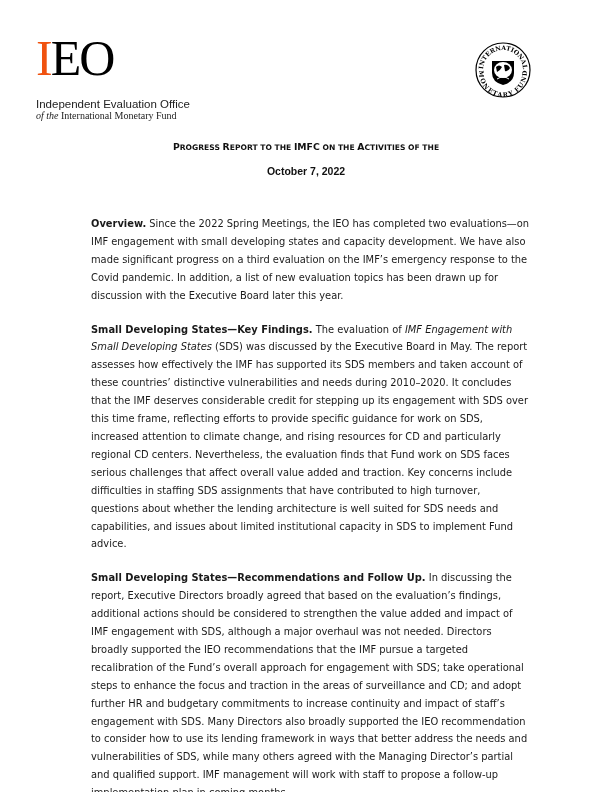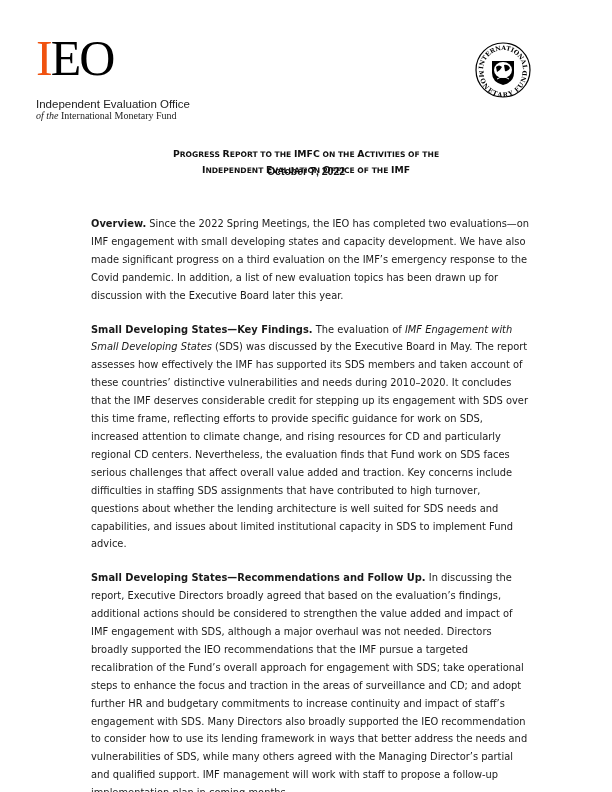--- a/index.html
+++ b/index.html
@@ -5,21 +5,21 @@
   html, body { margin:0; padding:0; background:#ffffff; }
   body { width:612px; height:792px; position:relative; overflow:hidden; color:#1a1a1a; }
   .logo-wrap { position:absolute; left:36px; top:30px; width:200px; }
   .logo-mark { font-family:"Liberation Serif","DejaVu Serif",serif; font-size:50px; line-height:56px; letter-spacing:-2px; height:58px; }
   .logo-mark .i { color:#f0520f; }
   .logo-mark .eo { color:#000; }
   .logo-sub1 { font-family:"Liberation Sans","DejaVu Sans",sans-serif; font-size:11.5px; color:#222; margin-top:10px; line-height:13px; }
   .logo-sub2 { font-family:"Liberation Serif","DejaVu Serif",serif; font-size:10px; color:#222; line-height:10px; }
   .logo-sub2 em { font-style:italic; }
   .seal { position:absolute; left:475px; top:42px; width:56px; height:56px; }
-  .title { position:absolute; left:0; top:146px; width:612px; text-align:center; font-family:"DejaVu Sans","Liberation Sans",sans-serif; font-weight:bold; font-size:9.3px; line-height:15px; color:#111; }
+  .title { position:absolute; left:0; top:139px; width:612px; text-align:center; font-family:"DejaVu Sans","Liberation Sans",sans-serif; font-weight:bold; font-size:9.3px; line-height:15px; color:#111; }
   .title .sc { font-size:7.6px; }
   .date { position:absolute; left:0; top:165px; width:612px; text-align:center; font-family:Liberation Sans, sans-serif; font-weight:bold; font-size:10.5px; color:#111; }
   .body { position:absolute; left:91px; top:199px; width:440px; font-family:"DejaVu Sans","Liberation Sans",sans-serif; font-size:9.9px; line-height:17.9px; color:#1a1a1a; }
   .body p { margin:16px 0 11px 0; }
   .body b { font-weight:bold; }
 </style>
 </head>
 <body>
 
 <div class="logo-wrap">
@@ -41,21 +41,20 @@
     <textPath href="#arcBot" startOffset="50%" text-anchor="middle" dominant-baseline="hanging">MONETARY FUND</textPath>
   </text>
   <path d="M17,19 L39,19 L39,31 Q39,40 28,43 Q17,40 17,31 Z" fill="#000"></path>
   <ellipse cx="28" cy="28" rx="9" ry="8" fill="#fff"></ellipse>
   <path d="M21,25 Q24,22 27,25 Q25,29 22,30 Z M29,23 Q33,22 35,26 Q33,30 30,29 Z" fill="#000"></path>
   <path d="M22,37 Q28,33 34,37" fill="none" stroke="#fff" stroke-width="1"></path>
 </svg>
 
 <div class="title">
   <div id="title-line1"><span>P</span><span class="sc">ROGRESS </span><span>R</span><span class="sc">EPORT TO THE </span><span>IMFC</span><span class="sc"> ON THE </span><span>A</span><span class="sc">CTIVITIES OF THE</span></div>
-  <div id="title-line2"><span>I</span><span class="sc">NDEPENDENT </span><span>E</span><span class="sc">VALUATION </span><span>O</span><span class="sc">FFICE OF THE </span><span>IMF</span></div>
 </div>
 
 <div class="date">October 7, 2022</div>
 
 <div class="body" id="doc-body">
     <p><b>Overview.</b><span> Since the 2022 Spring Meetings, the IEO has completed two evaluations—on IMF engagement with small developing states and capacity development. We have also made significant progress on a third evaluation on the IMF’s emergency response to the Covid pandemic. In addition, a list of new evaluation topics has been drawn up for discussion with the Executive Board later this year.</span></p>
     <p><b>Small Developing States—Key Findings.</b><span> The evaluation of </span><em>IMF Engagement with Small Developing States</em><span> (SDS) was discussed by the Executive Board in May. The report assesses how effectively the IMF has supported its SDS members and taken account of these countries’ distinctive vulnerabilities and needs during 2010–2020.  It concludes that the IMF deserves considerable credit for stepping up its engagement with SDS over this time frame, reflecting efforts to provide specific guidance for work on SDS, increased attention to climate change, and rising resources for CD and particularly regional CD centers. Nevertheless, the evaluation finds that Fund work on SDS faces serious challenges that affect overall value added and traction. Key concerns include difficulties in staffing SDS assignments that have contributed to high turnover, questions about whether the lending architecture is well suited for SDS needs and capabilities, and issues about limited institutional capacity in SDS to implement Fund advice.</span></p>
     <p><b>Small Developing States—Recommendations and Follow Up.</b><span> In discussing the report, Executive Directors broadly agreed that based on the evaluation’s findings, additional actions should be considered to strengthen the value added and impact of IMF engagement with SDS, although a major overhaul was not needed. Directors broadly supported the IEO recommendations that the IMF pursue a targeted recalibration of the Fund’s overall approach for engagement with SDS; take operational steps to enhance the focus and traction in the areas of surveillance and CD; and adopt further HR and budgetary commitments to increase continuity and impact of staff’s engagement with SDS. Many Directors also broadly supported the IEO recommendation to consider how to use its lending framework in ways that better address the needs and vulnerabilities of SDS, while many others agreed with the Managing Director’s partial and qualified support. IMF management will work with staff to propose a follow-up implementation plan in coming months.</span></p>
     <p><b>Capacity Development—Key Findings.</b><span> In September, the Executive Board discussed the IEO evaluation </span></p>
   </div>

